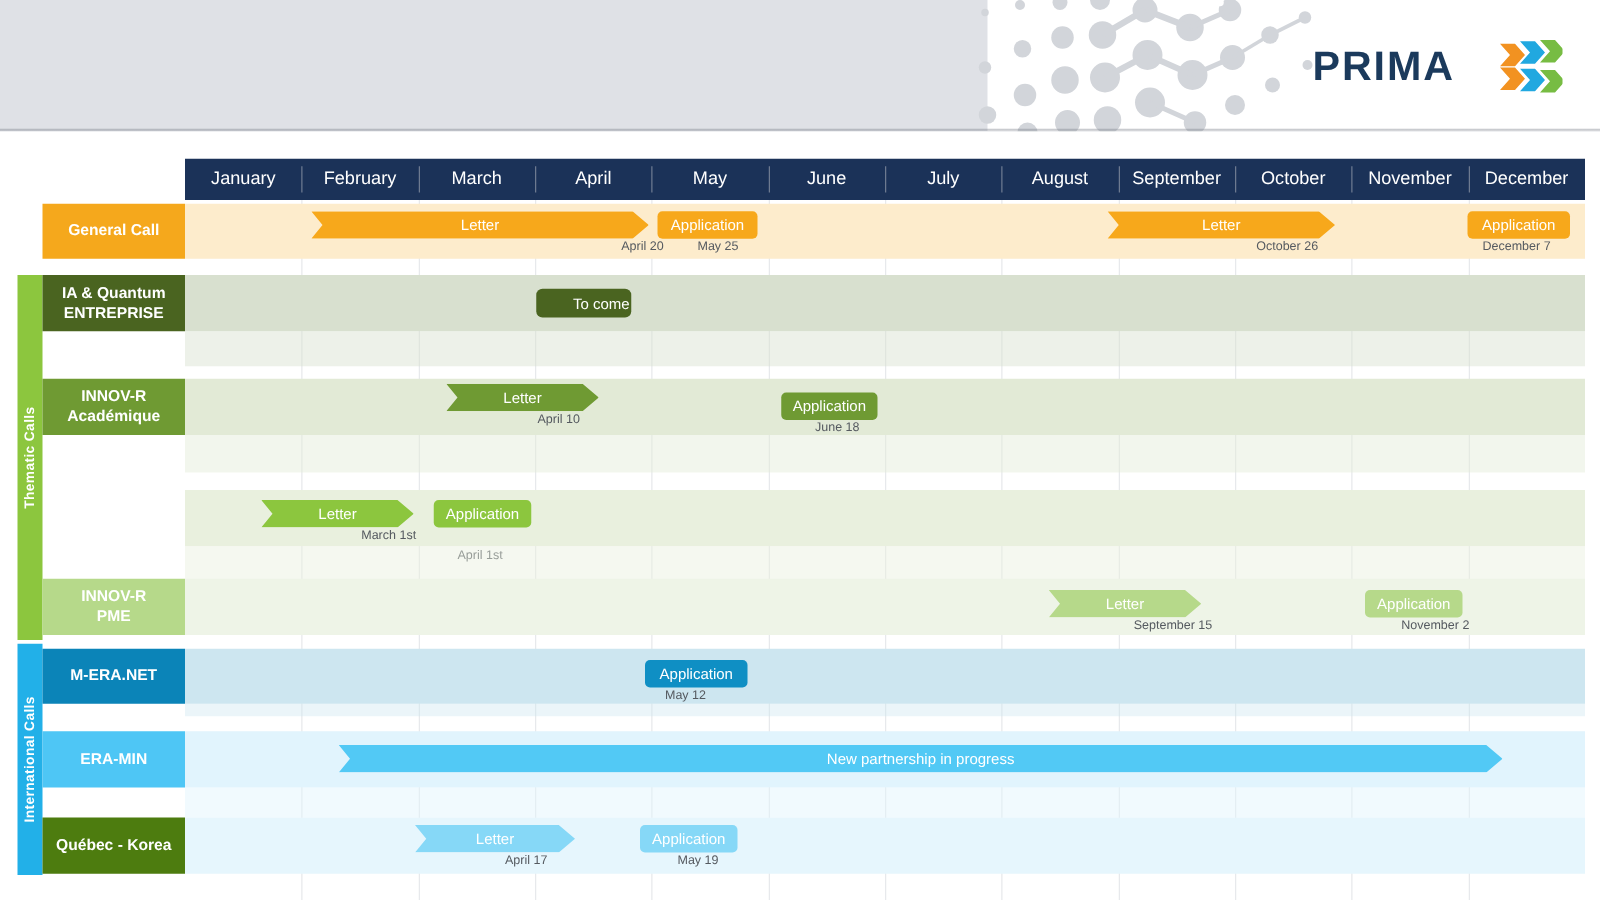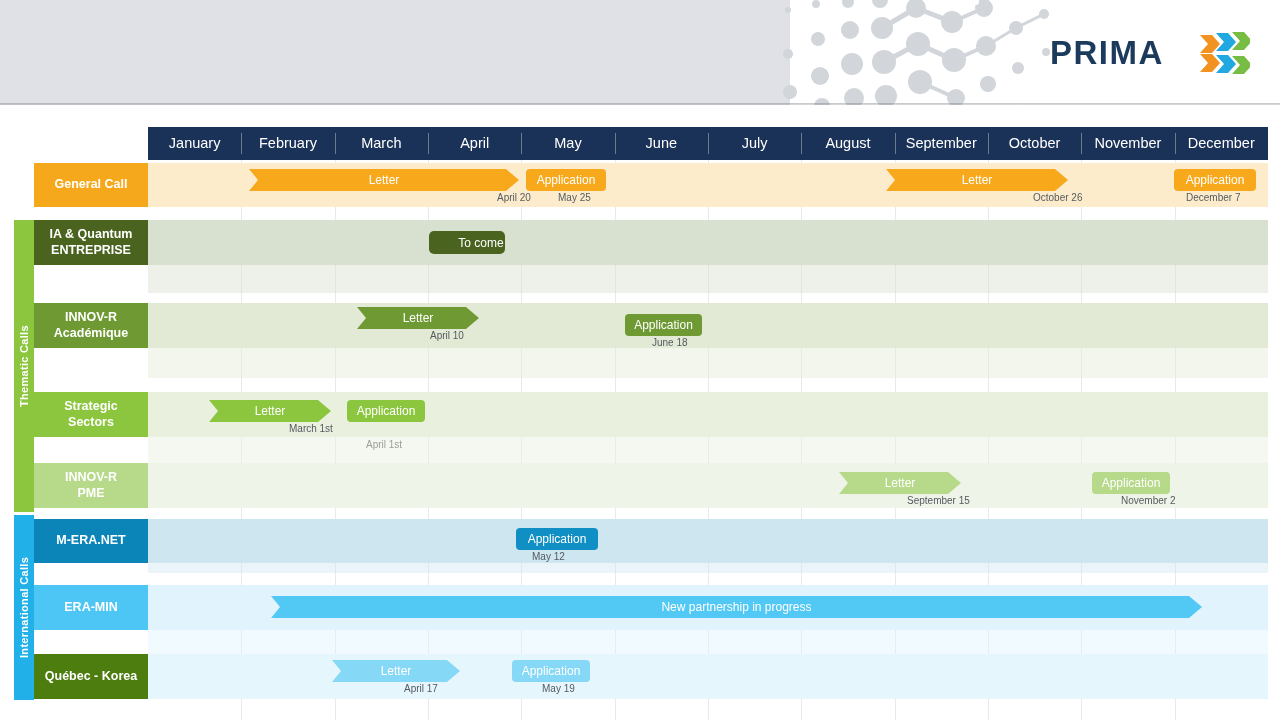--- a/index.html
+++ b/index.html
@@ -274,21 +274,21 @@
     <div class="datelbl" style="left:430px;top:29px;margin-left:33px;">April 20</div>
 
     <div class="bar pill c-gc-bar" style="left:492px;top:6px;width:80px;">
       <span>Application</span>
     </div>
     <div class="datelbl" style="left:524px;top:29px;">May 25</div>
 
     <div class="bar arrow c-gc-bar" style="left:852px;top:6px;width:182px;">
       <span>Letter</span>
     </div>
-    <div class="datelbl" style="left:999px;top:29px;">October 26</div>
+    <div class="datelbl" style="left:971px;top:29px;">October 26</div>
 
     <div class="bar pill c-gc-bar" style="left:1140px;top:6px;width:82px;">
       <span>Application</span>
     </div>
     <div class="datelbl" style="left:1152px;top:29px;">December 7</div>
   </div>
 
   <div class="row" style="top:115px;height:45px;">
     <div class="row-band c-th-band"></div>
     <div class="row-label c-ia-label">
@@ -318,26 +318,20 @@
 
     <div class="bar pill c-ac-bar" style="left:591px;top:11px;width:77px;">
       <span>Application</span>
     </div>
     <div class="datelbl" style="left:618px;top:34px;">June 18</div>
   </div>
   <div class="row-extra c-ac-band" style="top:243px;height:30px;opacity:.45;"></div>
 
   <div class="row" style="top:287px;height:45px;">
     <div class="row-band c-ss-band"></div>
-    <div class="row-label c-ss-label">
-      <span>
-        <span>Strategic</span><br>
-        <span>Sectors</span>
-      </span>
-    </div>
     <div class="bar arrow c-ss-bar" style="left:175px;top:8px;width:122px;">
       <span>Letter</span>
     </div>
     <div class="datelbl" style="left:255px;top:31px;">March 1st</div>
 
     <div class="bar pill c-ss-bar" style="left:313px;top:8px;width:78px;">
       <span>Application</span>
     </div>
     <div class="datelbl" style="left:332px;top:31px;margin-top:16px;">April 1st</div>
   </div>

